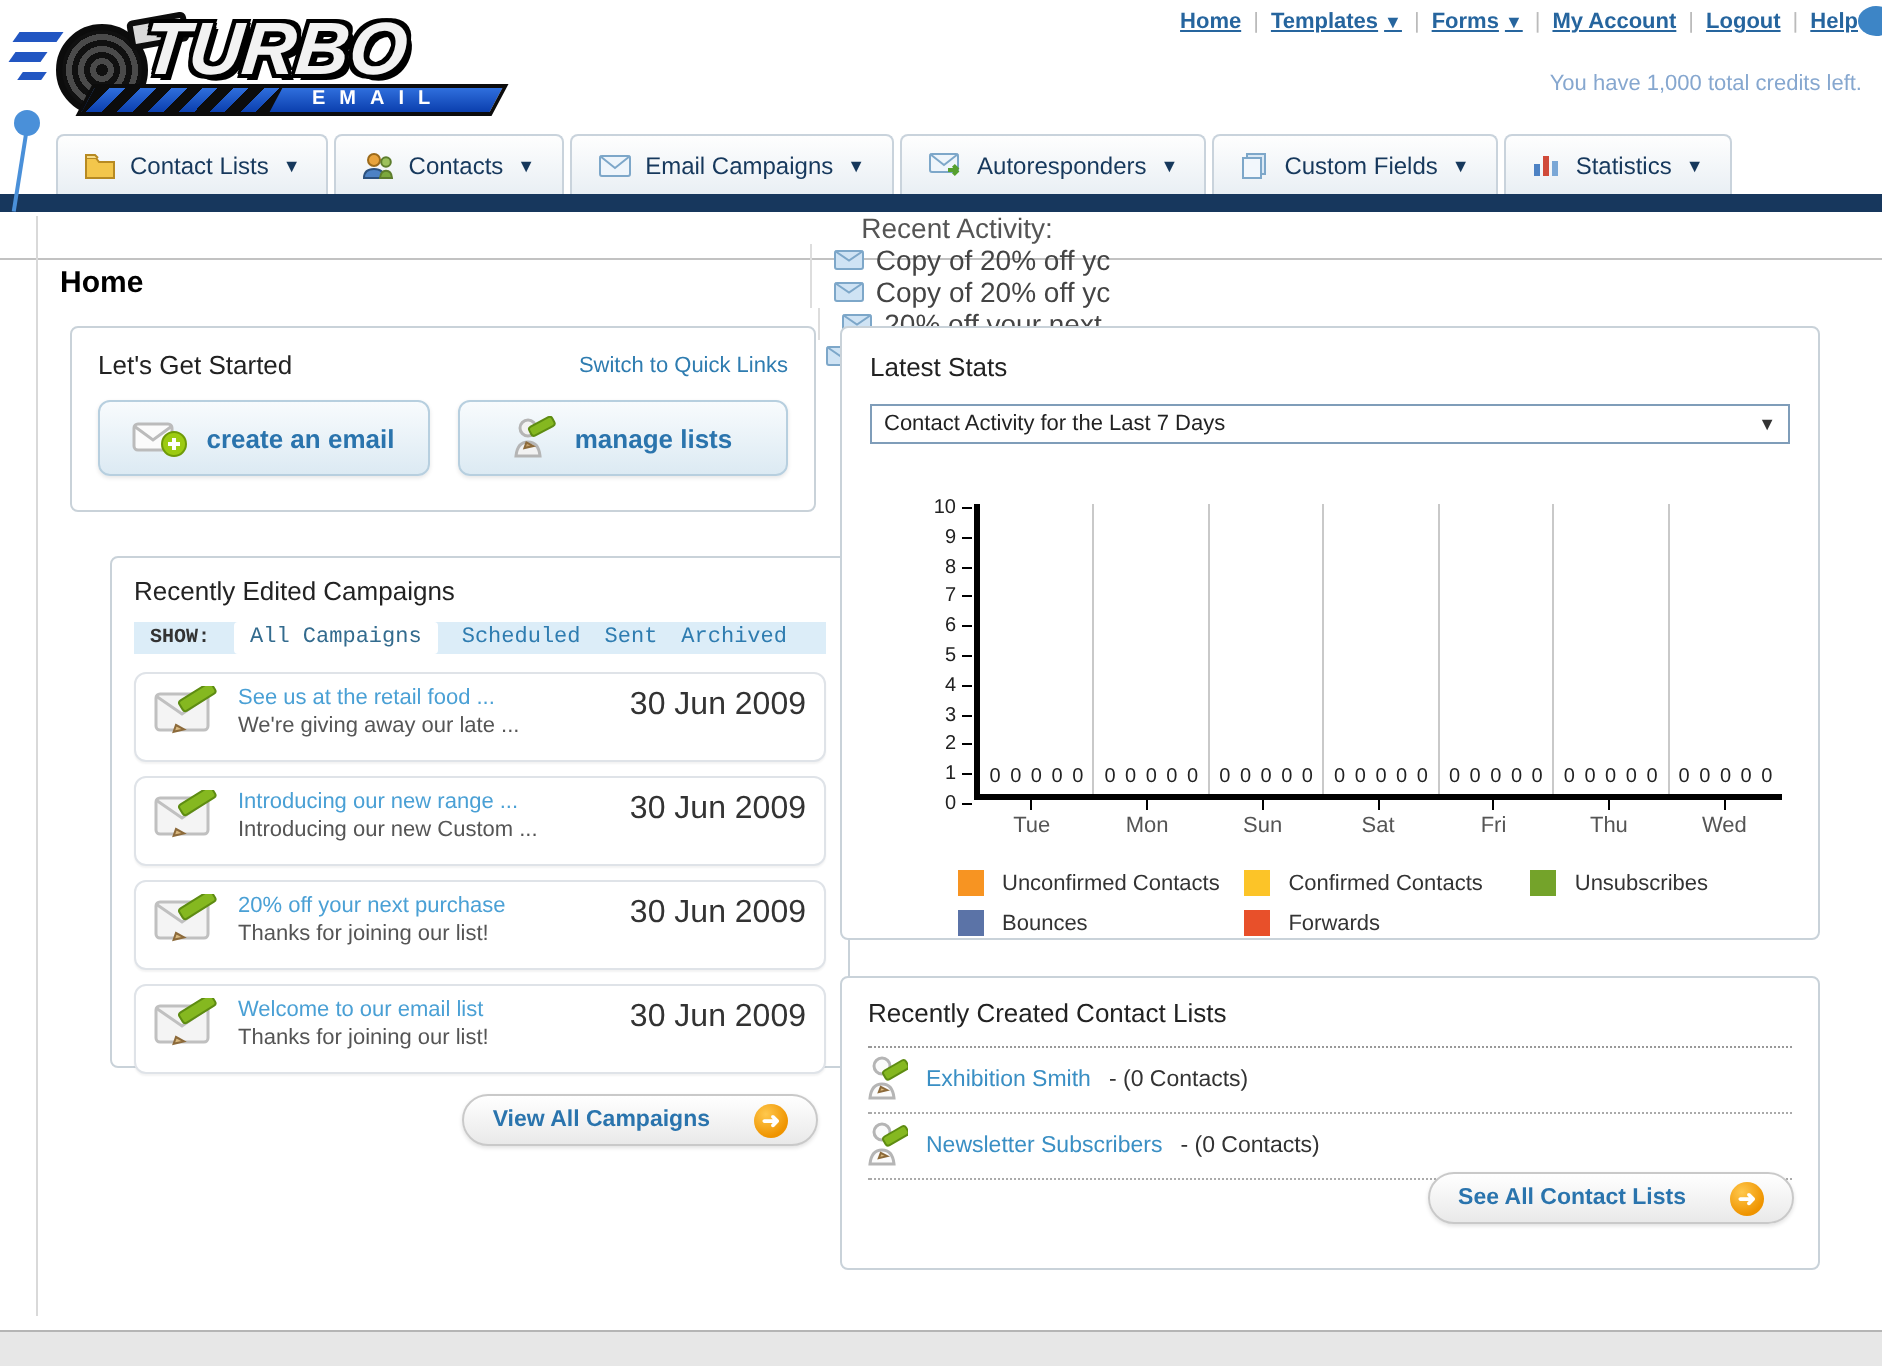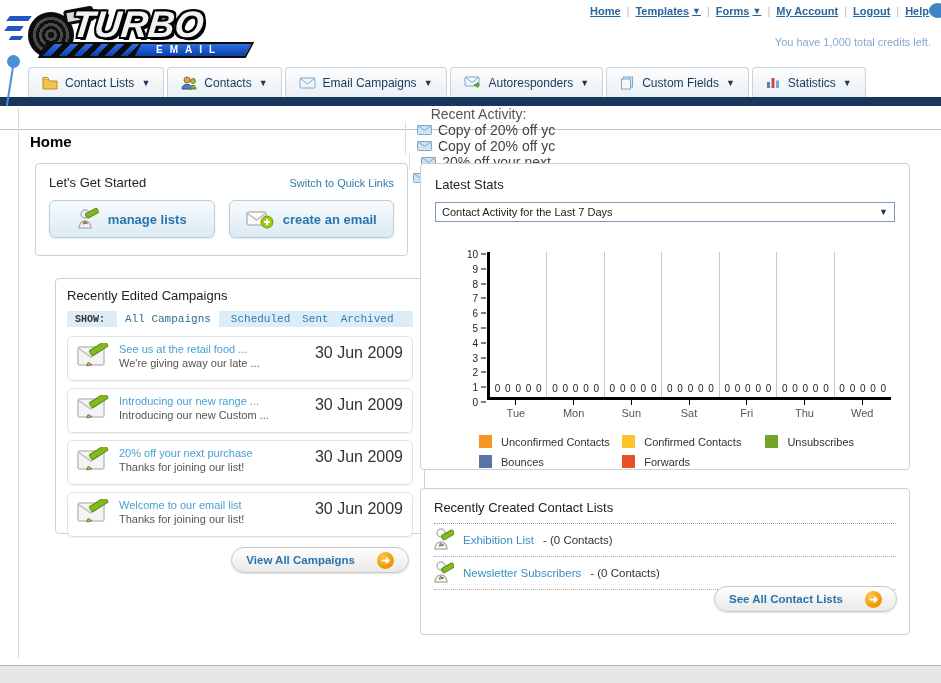--- a/index.html
+++ b/index.html
@@ -258,36 +258,36 @@
 
     <div class="page-title">Home</div>
 
     <div class="box" id="get-started">
       <div class="gs-head">
         <span class="box-title">Let's Get Started</span>
         <span class="gs-link">Switch to Quick Links</span>
       </div>
       <div class="gs-buttons">
         <div class="big-btn">
+          <svg width="28" height="19" viewBox="0 0 28 19">
+              <rect x="1" y="2" width="19" height="13" rx="2" fill="#fbfbfb" stroke="#bbb" stroke-width="1.5"></rect>
+              <path d="M1 3l9.5 7L20 3" fill="none" stroke="#bbb" stroke-width="1.5"></path>
+              <circle cx="21" cy="12" r="6" fill="#9ccb12" stroke="#6f9b08"></circle>
+              <path d="M21 9v6M18 12h6" stroke="#fff" stroke-width="2"></path>
+            </svg>
+          <span>create an email</span>
+        </div>
+        <div class="big-btn">
           <svg width="22" height="22" viewBox="0 0 22 22">
               <circle cx="8" cy="6" r="4" fill="#f2f2f2" stroke="#b5b5b5" stroke-width="1.5"></circle>
               <path d="M2 20c.5-5 3-7 6-7s5.5 2 6 7z" fill="#f2f2f2" stroke="#b5b5b5" stroke-width="1.5"></path>
               <rect x="8" y="6" width="13" height="5" rx="1.5" transform="rotate(-28 8 6)" fill="#85b820" stroke="#5e8c12"></rect>
               <path d="M7.2 13.2l3.4 1.8-4.4 1z" fill="#c7a06a" stroke="#8c6a3a"></path>
             </svg>
           <span>manage lists</span>
-        </div>
-        <div class="big-btn">
-          <svg width="28" height="19" viewBox="0 0 28 19">
-              <rect x="1" y="2" width="19" height="13" rx="2" fill="#fbfbfb" stroke="#bbb" stroke-width="1.5"></rect>
-              <path d="M1 3l9.5 7L20 3" fill="none" stroke="#bbb" stroke-width="1.5"></path>
-              <circle cx="21" cy="12" r="6" fill="#9ccb12" stroke="#6f9b08"></circle>
-              <path d="M21 9v6M18 12h6" stroke="#fff" stroke-width="2"></path>
-            </svg>
-          <span>create an email</span>
         </div>
       </div>
     </div>
 
     <div class="box" id="campaigns">
       <span class="box-title">Recently Edited Campaigns</span>
       <div class="filterbar">
         <span class="show-label">SHOW:</span>
         <span class="filter active">All Campaigns</span>
         <span class="filter">Scheduled</span>
@@ -511,21 +511,21 @@
     <div class="box" id="contact-lists">
       <span class="box-title">Recently Created Contact Lists</span>
       <div class="dotline"></div>
       <div class="cl-item">
         <svg width="20" height="24" viewBox="0 0 20 24">
             <circle cx="7" cy="5" r="4" fill="#fbfbfb" stroke="#b5b5b5" stroke-width="1.5"></circle>
             <path d="M1 21c.5-5 3-7 6-7s5.5 2 6 7z" fill="#fbfbfb" stroke="#b5b5b5" stroke-width="1.5"></path>
             <rect x="7" y="8" width="13" height="5" rx="1.5" transform="rotate(-30 7 8)" fill="#85b820" stroke="#5e8c12"></rect>
             <path d="M6.4 15.4l3.2 1.7-4.2 1z" fill="#d9b87e" stroke="#8c6a3a"></path>
           </svg>
-        <span class="cl-name">Exhibition List</span>
+        <span class="cl-name">Exhibition Smith</span>
         <span class="cl-suffix"> - (0 Contacts)</span>
       </div>
       <div class="cl-item">
         <svg width="20" height="24" viewBox="0 0 20 24">
             <circle cx="7" cy="5" r="4" fill="#fbfbfb" stroke="#b5b5b5" stroke-width="1.5"></circle>
             <path d="M1 21c.5-5 3-7 6-7s5.5 2 6 7z" fill="#fbfbfb" stroke="#b5b5b5" stroke-width="1.5"></path>
             <rect x="7" y="8" width="13" height="5" rx="1.5" transform="rotate(-30 7 8)" fill="#85b820" stroke="#5e8c12"></rect>
             <path d="M6.4 15.4l3.2 1.7-4.2 1z" fill="#d9b87e" stroke="#8c6a3a"></path>
           </svg>
         <span class="cl-name">Newsletter Subscribers</span>

